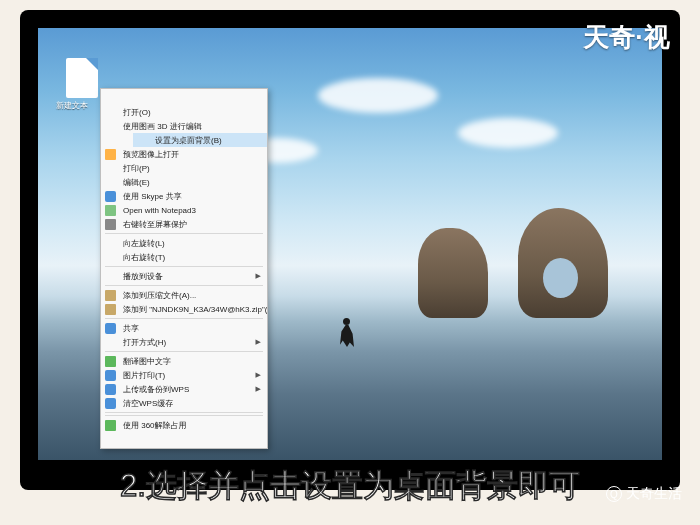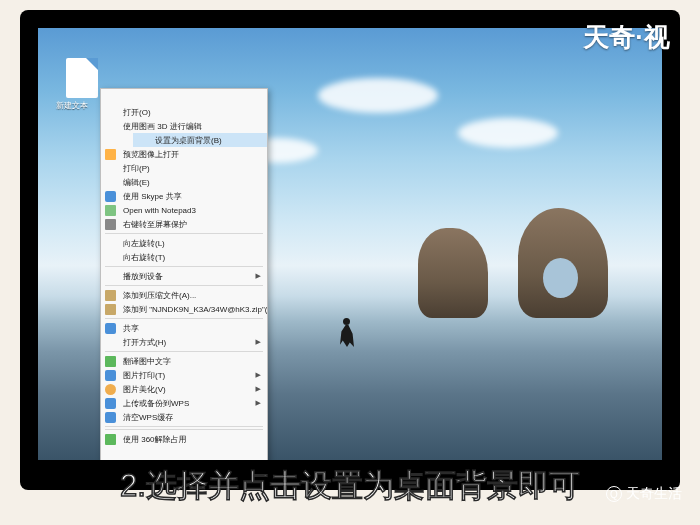--- a/index.html
+++ b/index.html
@@ -208,25 +208,20 @@
         <div class="mi">
           <span class="ico ico-green"></span>
           <span>翻译图中文字</span>
         </div>
         <div class="mi">
           <span class="ico ico-blue"></span>
           <span>图片打印(T)</span>
           <span class="arw">▶</span>
         </div>
         <div class="mi">
-          <span class="ico ico-orange"></span>
-          <span>图片美化(V)</span>
-          <span class="arw">▶</span>
-        </div>
-        <div class="mi">
           <span class="ico ico-blue"></span>
           <span>上传或备份到WPS</span>
           <span class="arw">▶</span>
         </div>
         <div class="mi">
           <span class="ico ico-blue"></span>
           <span>清空WPS缓存</span>
         </div>
         <div class="sep"></div>
         <div class="sep"></div>

